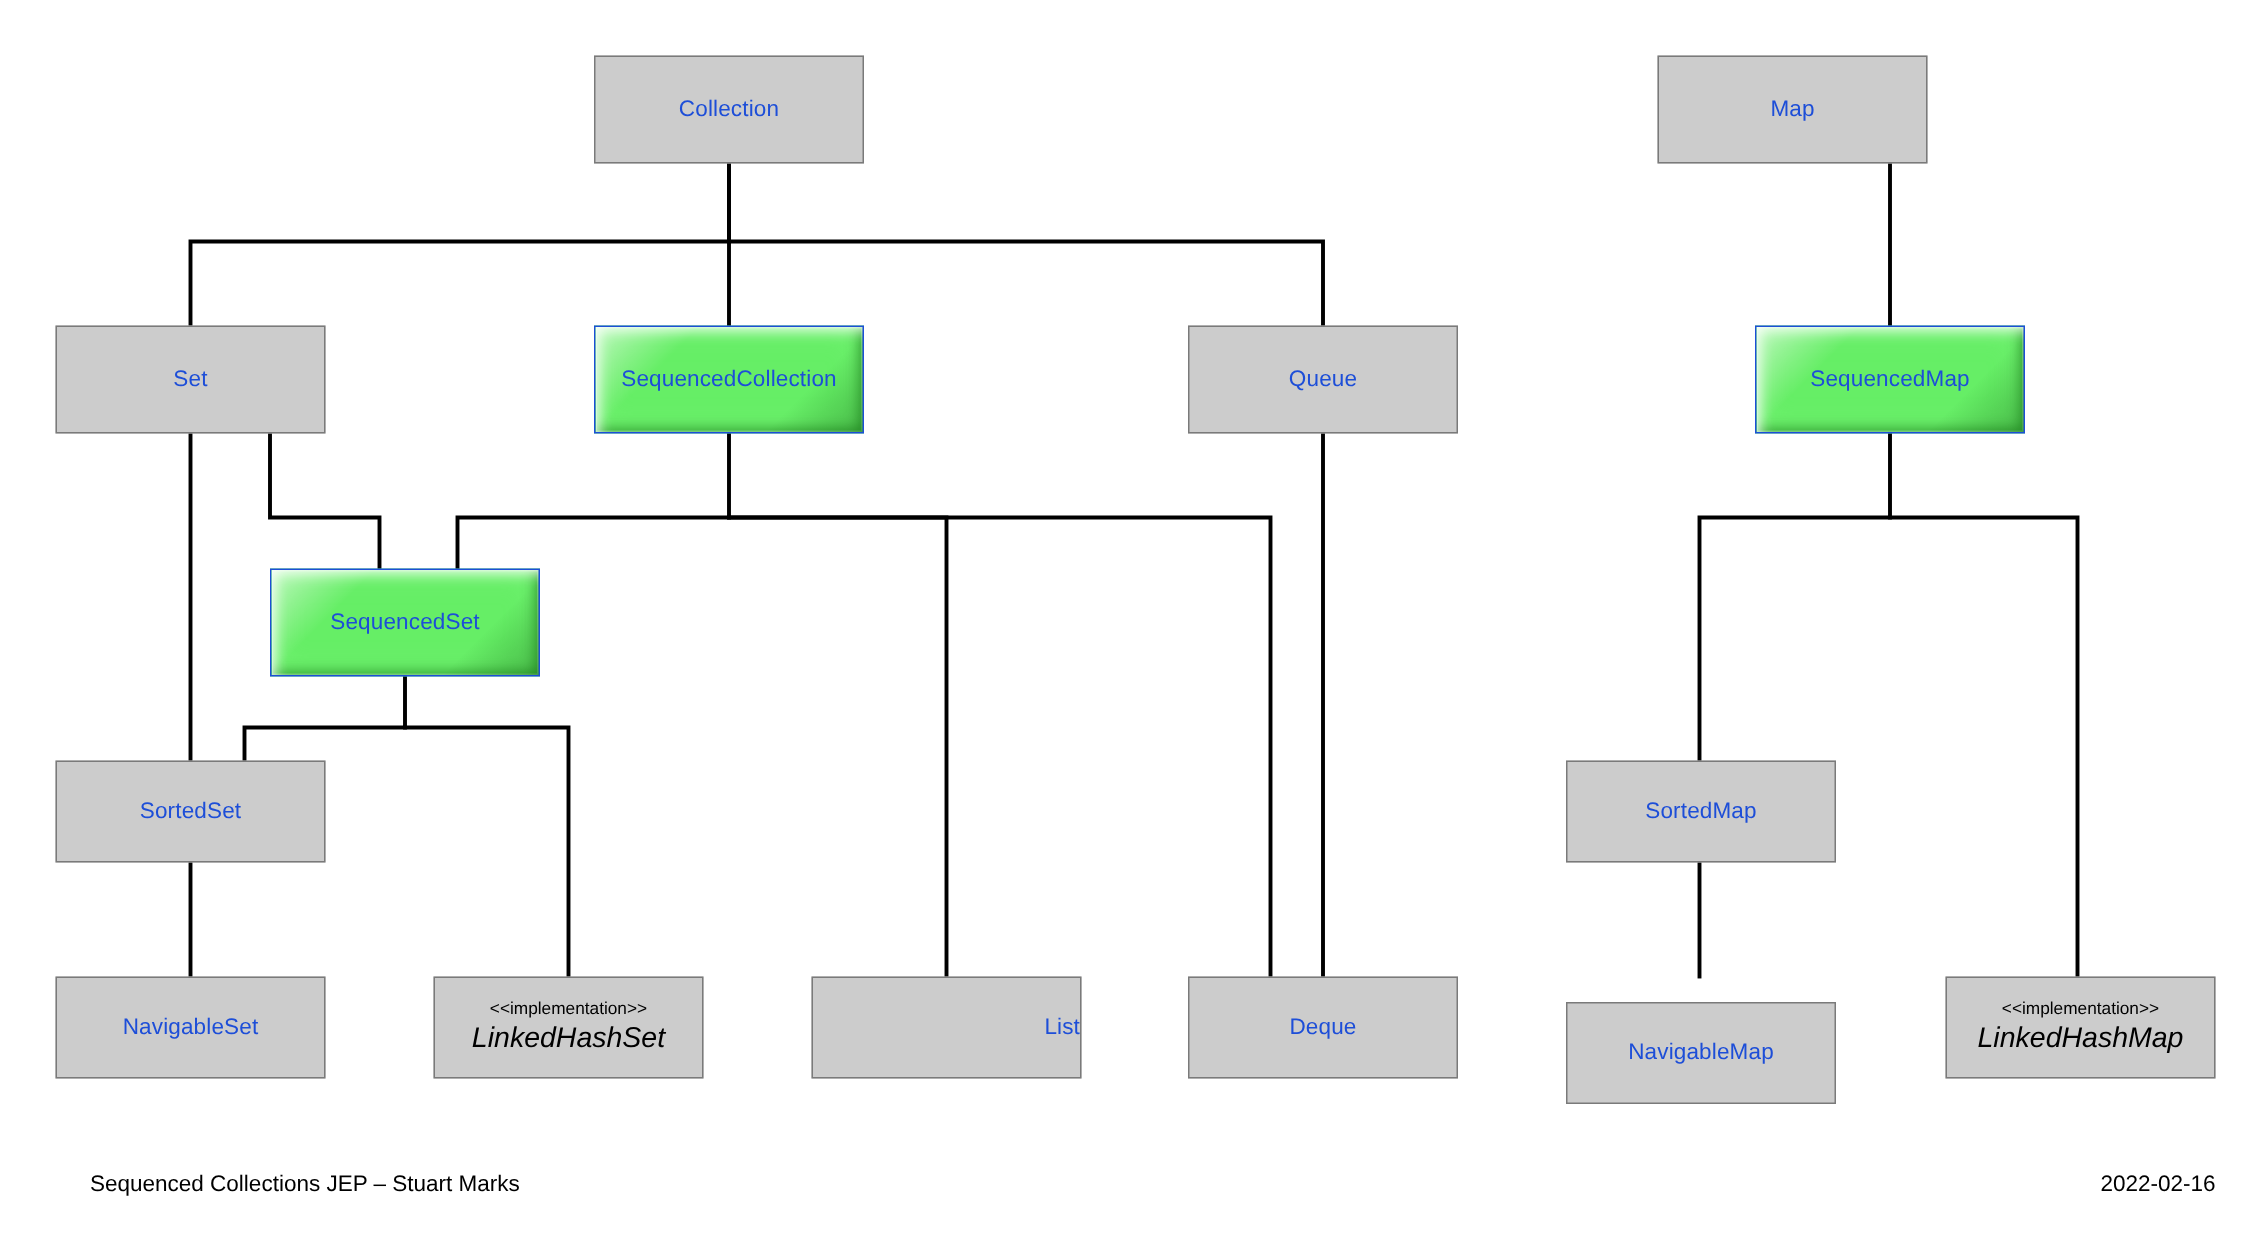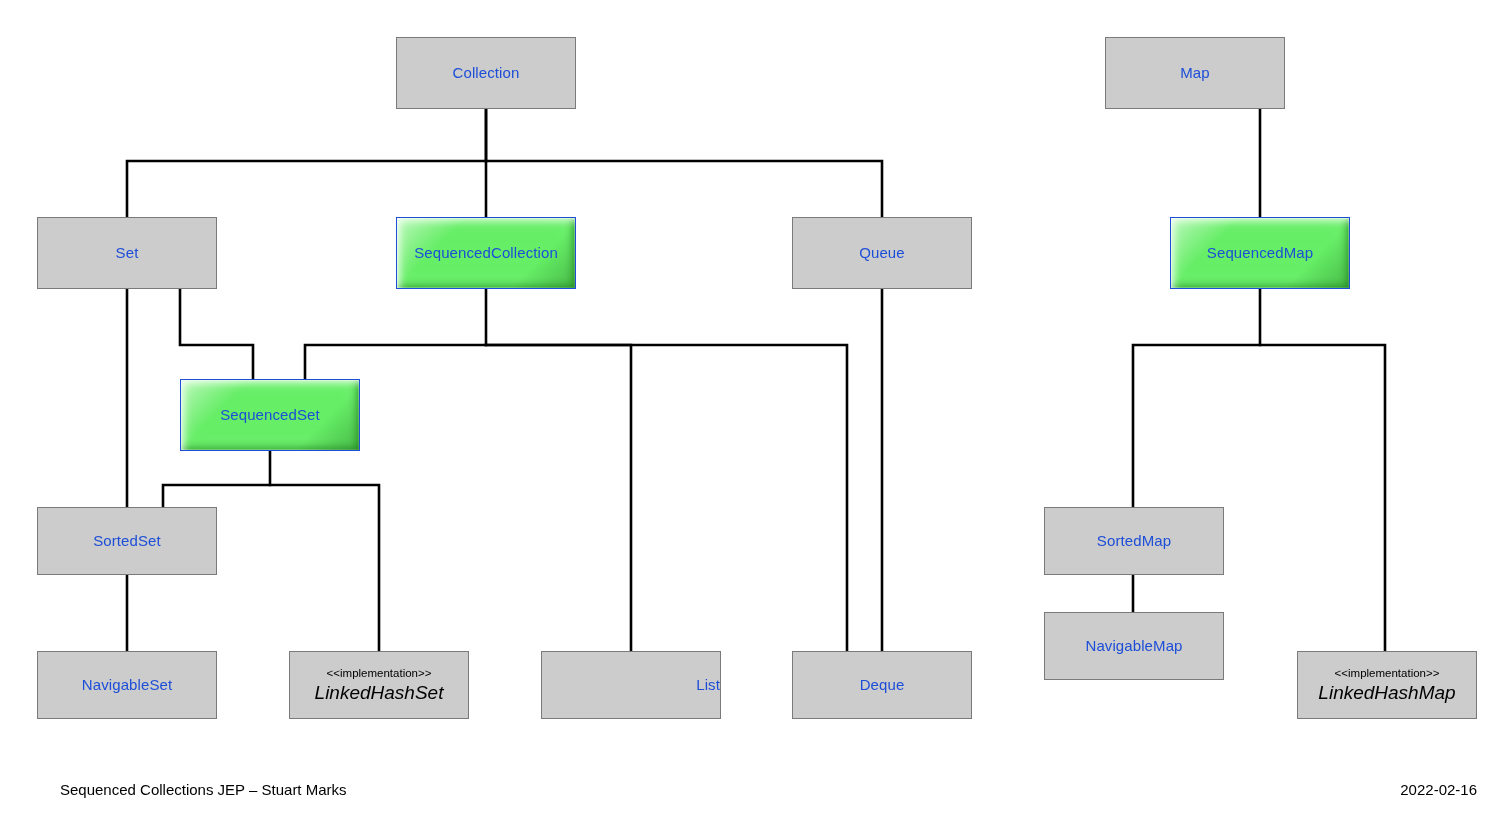--- a/index.html
+++ b/index.html
@@ -146,21 +146,21 @@
       <div class="node node-plain" style="left: 289px; top: 651px; width: 180px; height: 68px;">
         <div class="node-stereotype">&lt;&lt;implementation&gt;&gt;</div>
         <div class="node-impl-name">LinkedHashSet</div>
       </div>
       <div class="node node-plain" style="left: 541px; top: 651px; width: 180px; height: 68px; align-items: flex-end;">
         <div class="node-label">List</div>
       </div>
       <div class="node node-plain" style="left: 792px; top: 651px; width: 180px; height: 68px;">
         <div class="node-label">Deque</div>
       </div>
-      <div class="node node-plain" style="left: 1044px; top: 612px; width: 180px; height: 68px;">
+      <div class="node node-plain" style="left: 1044px; top: 668px; width: 180px; height: 68px;">
         <div class="node-label">NavigableMap</div>
       </div>
       <div class="node node-plain" style="left: 1297px; top: 651px; width: 180px; height: 68px;">
         <div class="node-stereotype">&lt;&lt;implementation&gt;&gt;</div>
         <div class="node-impl-name">LinkedHashMap</div>
       </div>
     </div>
 
   <div class="footer-text" id="footer-left">Sequenced Collections JEP – Stuart Marks</div>
 

